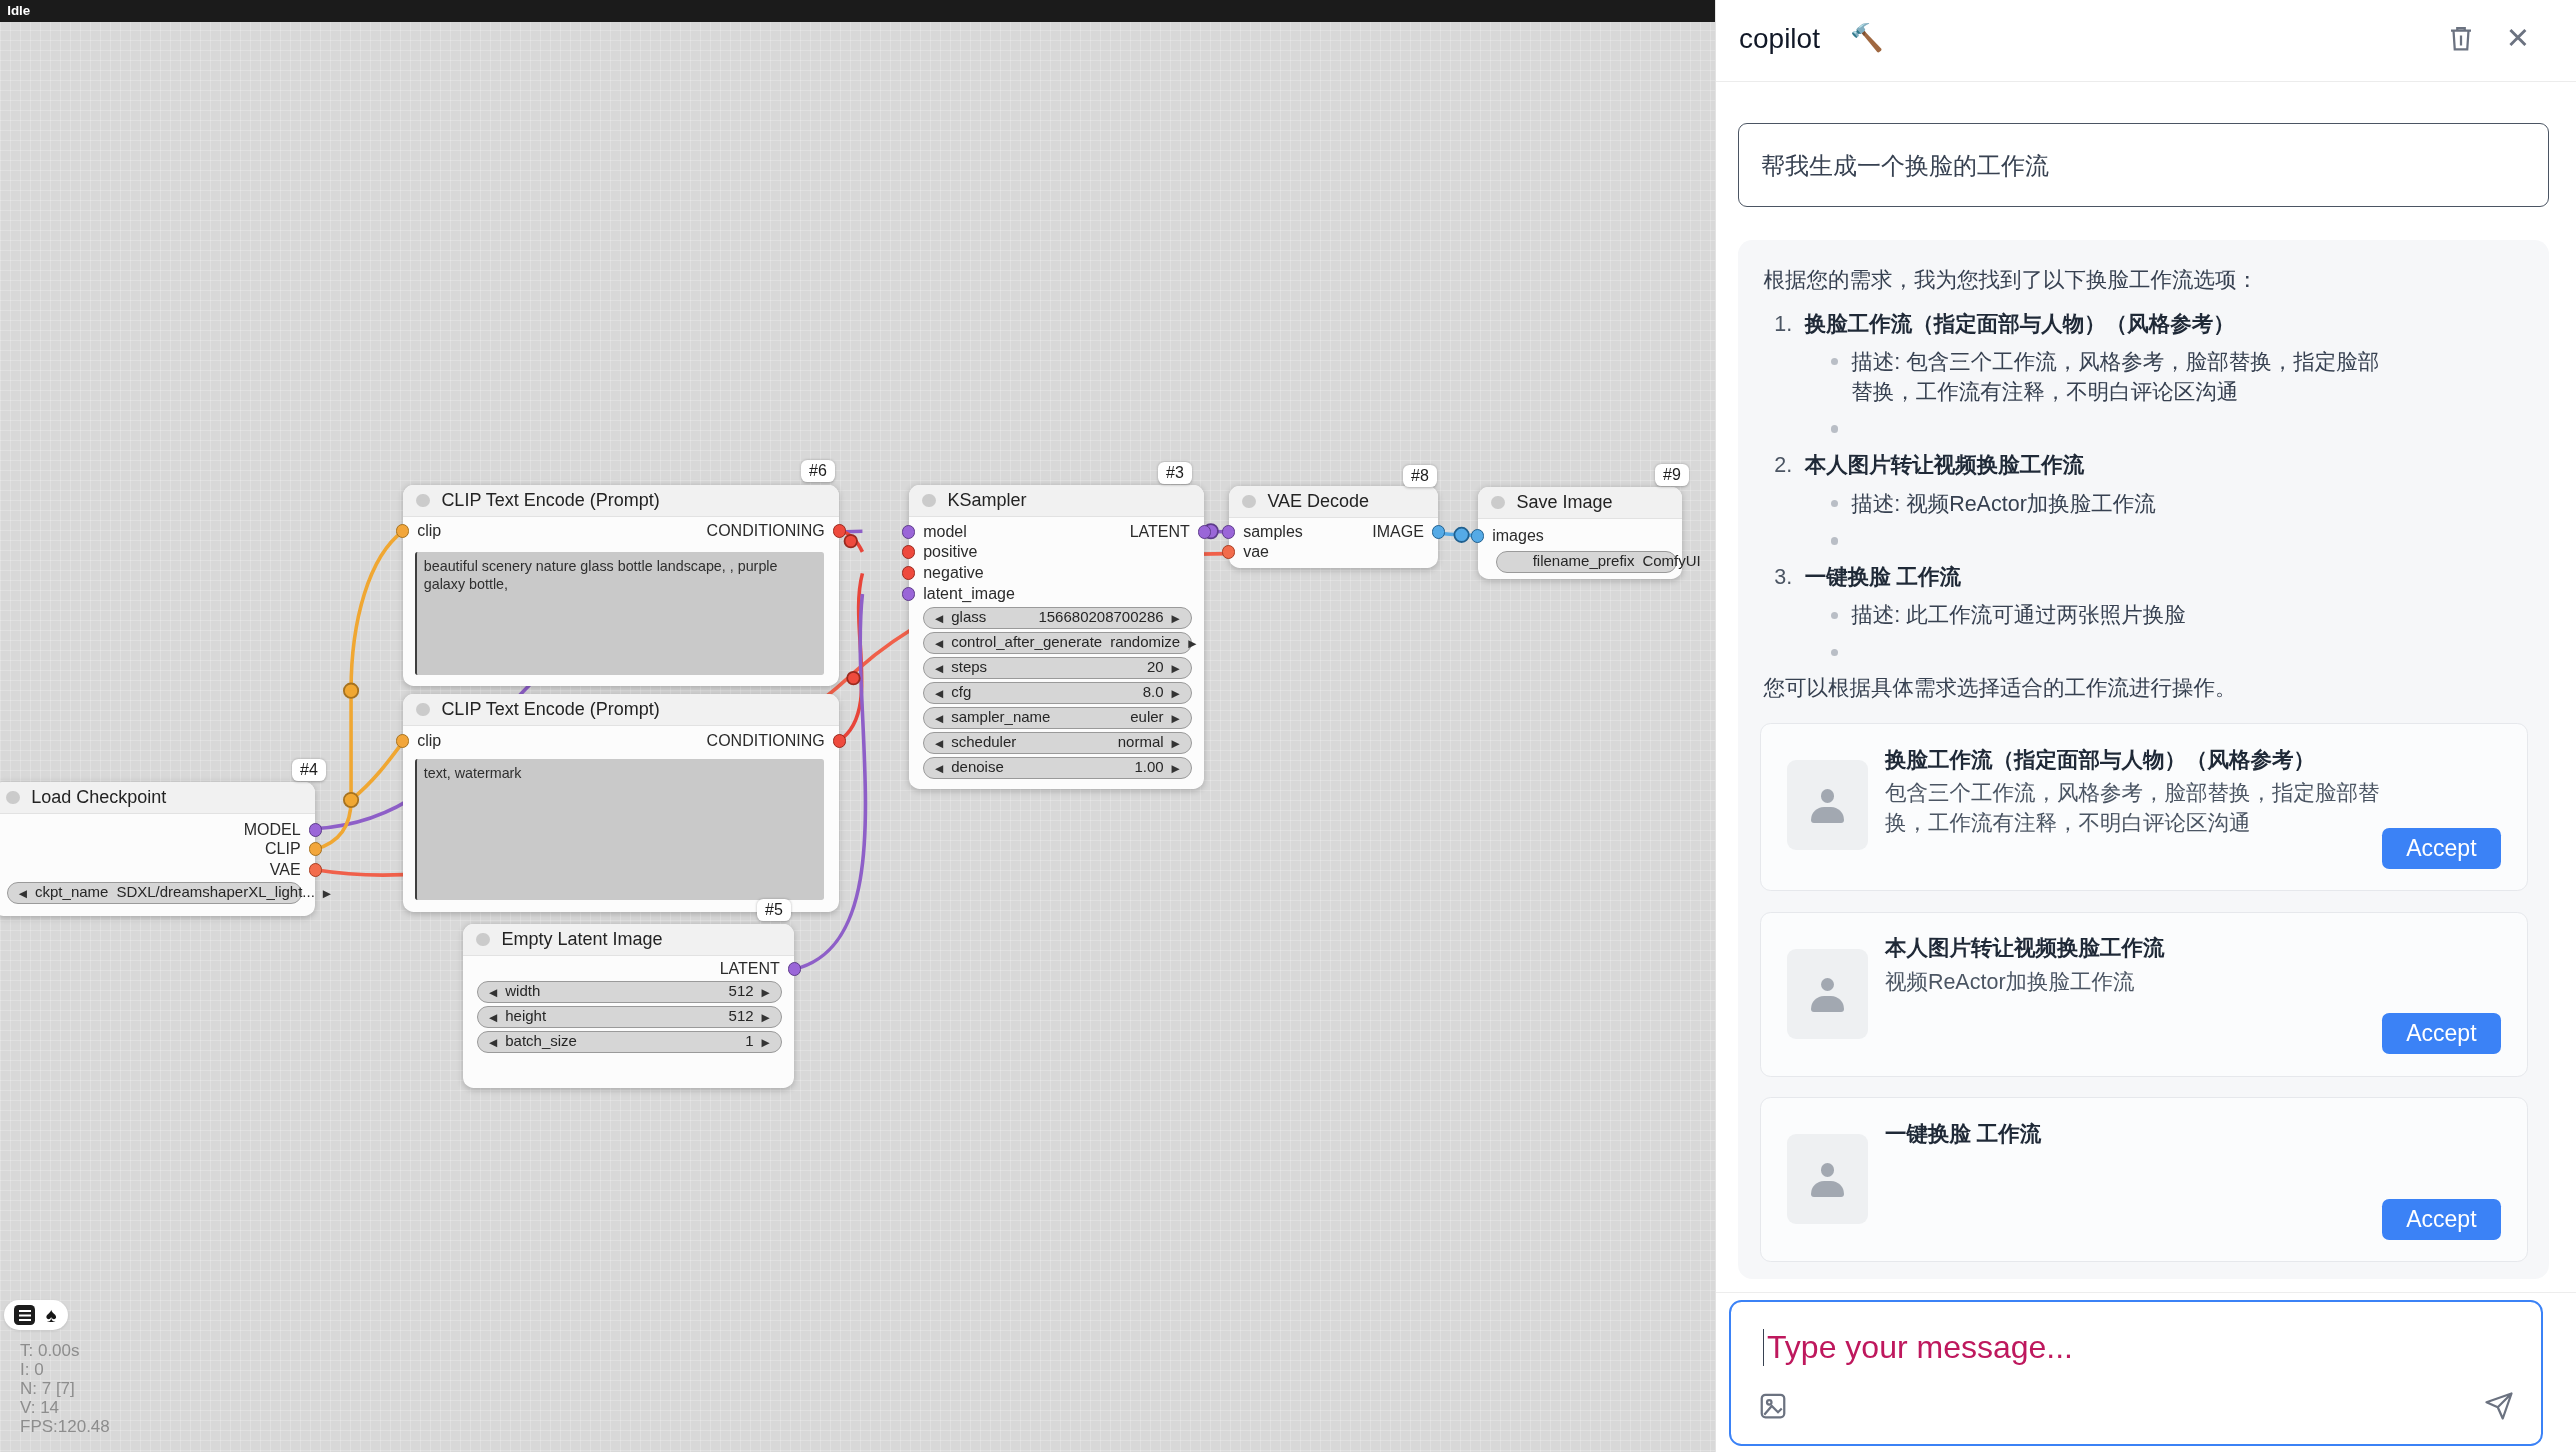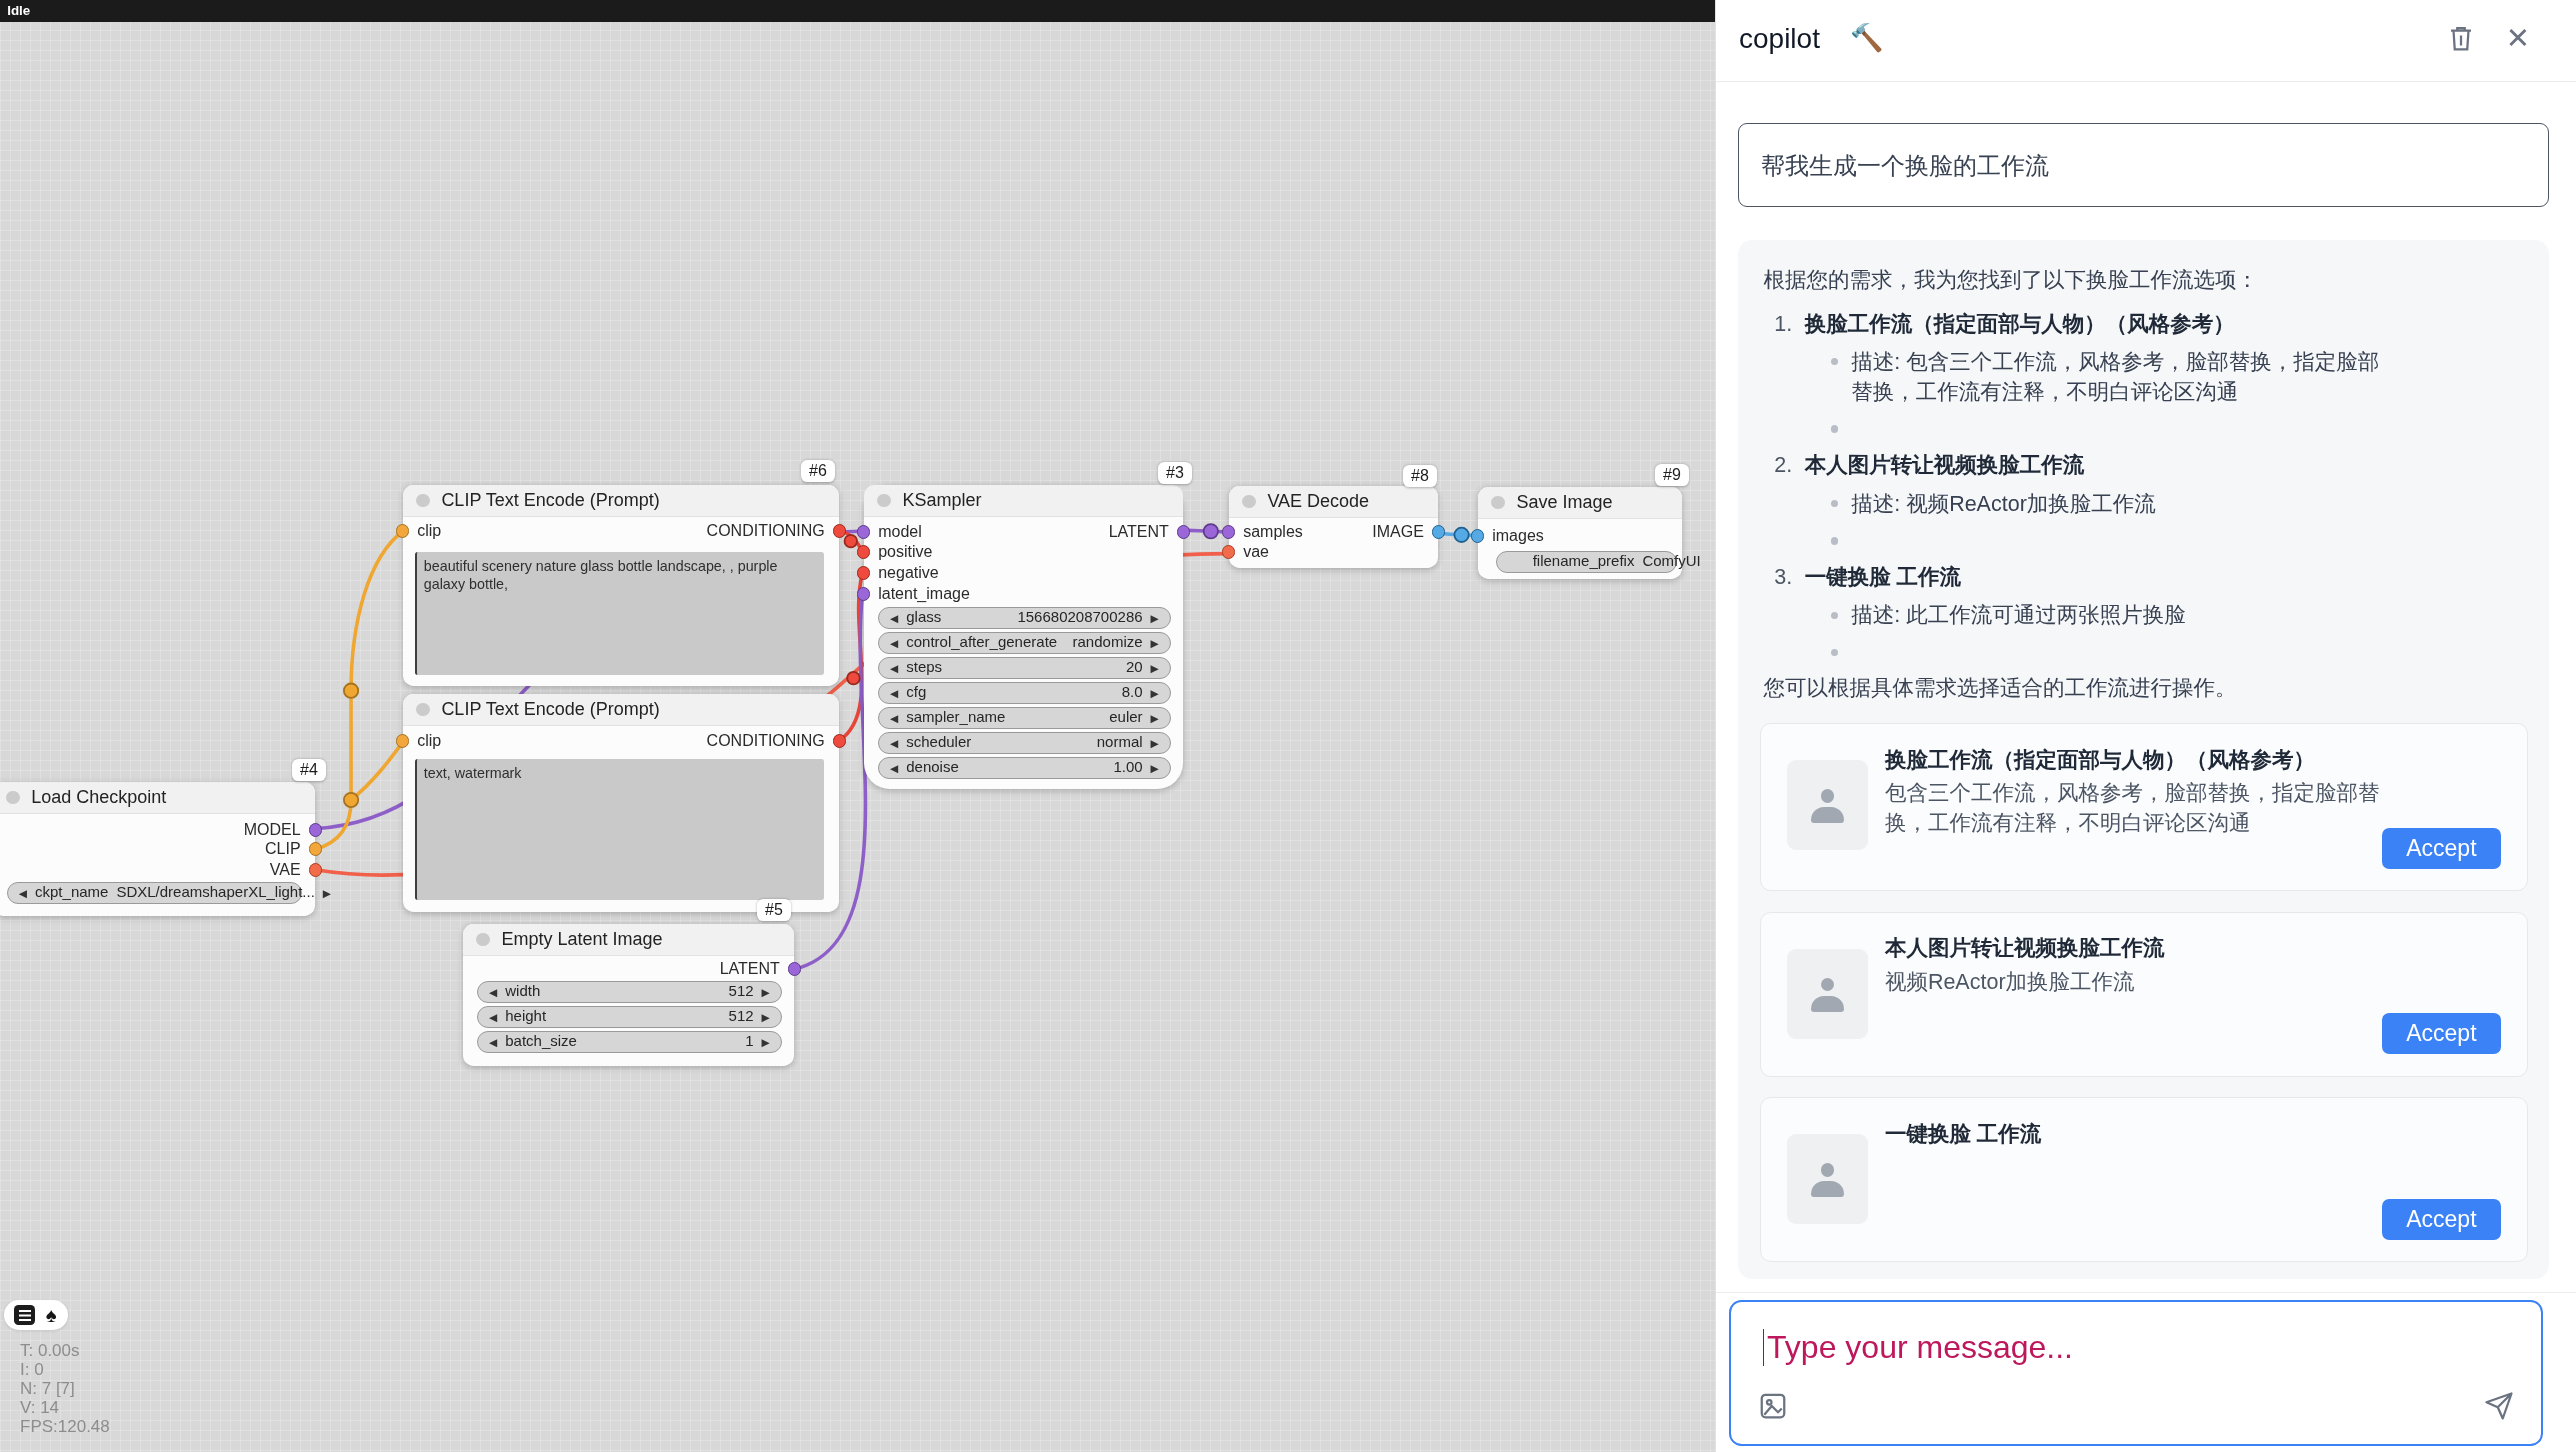--- a/index.html
+++ b/index.html
@@ -171,21 +171,21 @@
           <span>clip</span>
         </div>
       <div class="slot out" style="top:37px;">
           <span class="dot c-red"></span>
           <span>CONDITIONING</span>
         </div>
       <div class="prompt" style="left:11.6px; top:65px; width:409px; height:141px;">text, watermark</div>
     </div>
 
     <div class="badge" style="left:757px; top:899px;">#5</div>
-    <div class="node" style="left:463px; top:924px; width:331px; height:142px;">
+    <div class="node" style="left:463px; top:924px; width:331px; height:164px;">
       <div class="ntitle">
           <span class="tdot"></span>
           <span>Empty Latent Image</span>
         </div>
       <div class="slot out" style="top:35px;">
           <span class="dot c-purple"></span>
           <span>LATENT</span>
         </div>
       <div class="widget" style="top:57px;">
           <span class="warr"></span>
@@ -201,21 +201,21 @@
         </div>
       <div class="widget" style="top:107px;">
           <span class="warr"></span>
           <span class="wlabel">batch_size</span>
           <span class="wvalue">1</span>
           <span class="warr r"></span>
         </div>
     </div>
 
     <div class="badge" style="left:1158px; top:462px;">#3</div>
-    <div class="node" style="left:864px; top:485px; width:319px; height:304px;border-radius:26px;">
+    <div class="node" style="left:909px; top:485px; width:295px; height:304px;">
       <div class="ntitle">
           <span class="tdot"></span>
           <span>KSampler</span>
         </div>
       <div class="slot in" style="top:37px;">
           <span class="dot c-purple"></span>
           <span>model</span>
         </div>
       <div class="slot in" style="top:57px;">
           <span class="dot c-red"></span>

